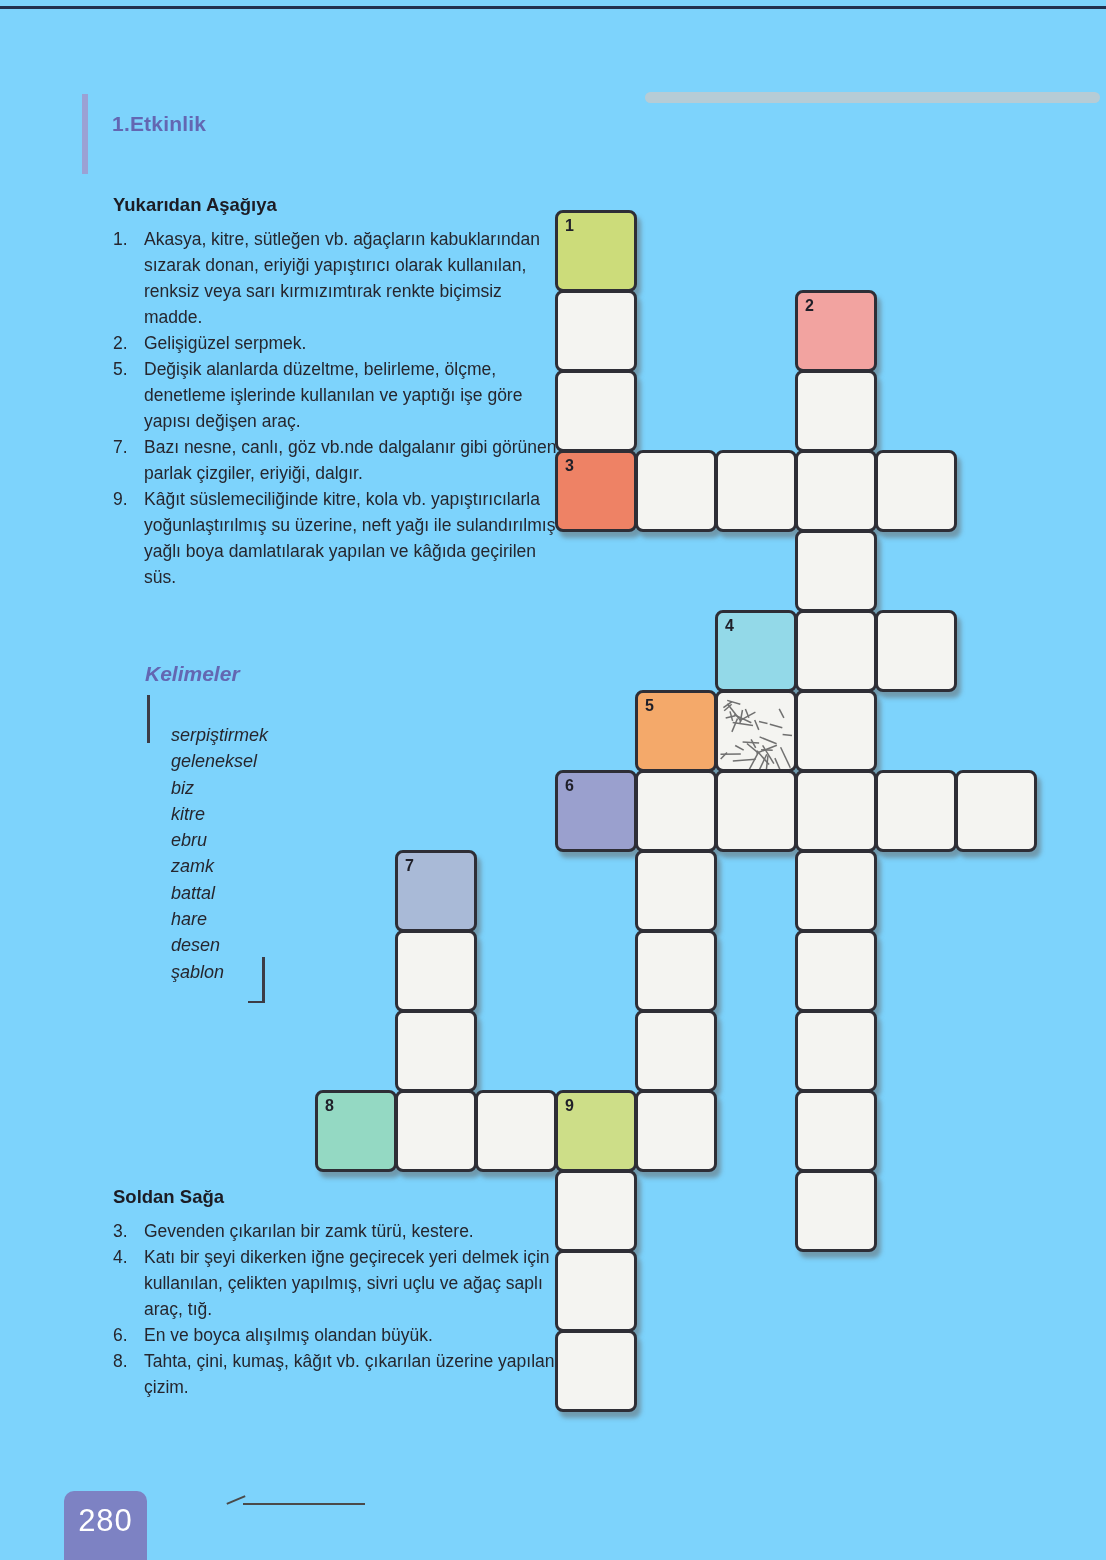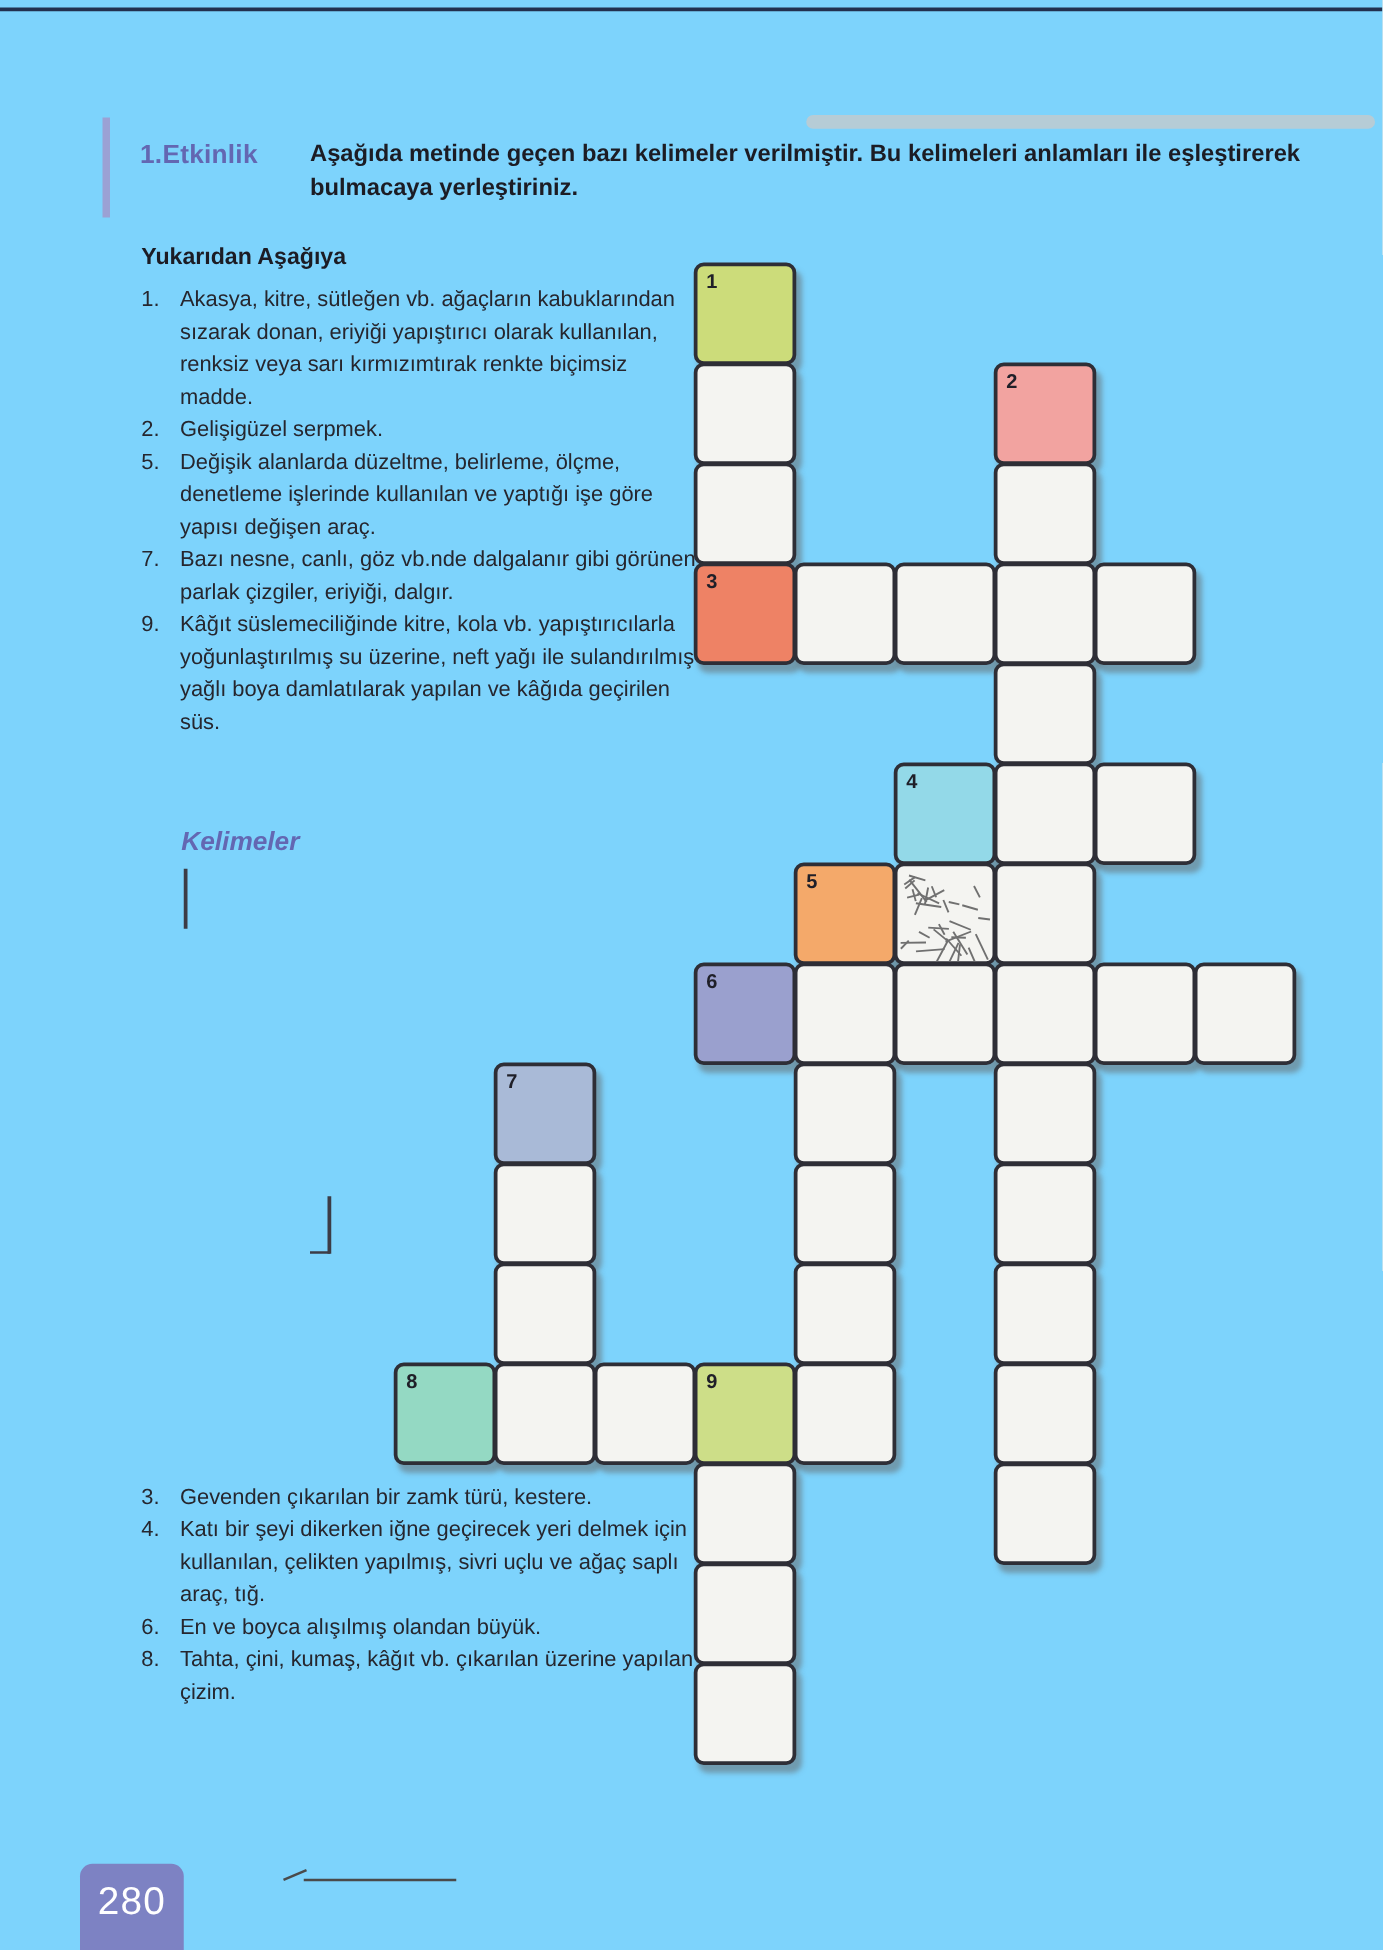--- a/index.html
+++ b/index.html
@@ -69,21 +69,20 @@
 </head>
 <body>
 
 <div class="page">
 
   <div class="top-rule"></div>
 
   <div class="header-shadow"></div>
   <div class="accent-bar"></div>
   <div class="activity-label">1.Etkinlik</div>
-  <div class="instruction">Aşağıda metinde geçen bazı kelimeler verilmiştir. Bu kelimeleri anlamları ile eşleştirerek bulmacaya yerleştiriniz.</div>
 
   <section class="clues down-clues">
     <h2>Yukarıdan Aşağıya</h2>
     <ol id="down-list">
         <li>
           <span class="num">1.</span>
           <span class="txt">Akasya, kitre, sütleğen vb. ağaçların kabuklarından sızarak donan, eriyiği yapıştırıcı olarak kullanılan, renksiz veya sarı kırmızımtırak renkte biçimsiz madde.</span>
         </li>
         <li>
           <span class="num">2.</span>
@@ -100,25 +99,38 @@
         <li>
           <span class="num">9.</span>
           <span class="txt">Kâğıt süslemeciliğinde kitre, kola vb. yapıştırıcılarla yoğunlaştırılmış su üzerine, neft yağı ile sulandırılmış yağlı boya damlatılarak yapılan ve kâğıda geçirilen süs.</span>
         </li>
       </ol>
   </section>
 
   <section class="kelimeler">
     <h2>Kelimeler</h2>
     <div class="bracket-left"></div>
+    <ul id="word-list">
+        <li>serpiştirmek</li>
+        <li>geleneksel</li>
+        <li>biz</li>
+        <li>kitre</li>
+        <li>ebru</li>
+        <li>zamk</li>
+        <li>battal</li>
+        <li>hare</li>
+        <li>desen</li>
+        <li>şablon</li>
+      </ul>
     <div class="bracket-right"></div>
     <div class="bracket-right-tick"></div>
   </section>
 
   <section class="clues across-clues">
+    <h2>Soldan Sağa</h2>
     <ol id="across-list">
         <li>
           <span class="num">3.</span>
           <span class="txt">Gevenden çıkarılan bir zamk türü, kestere.</span>
         </li>
         <li>
           <span class="num">4.</span>
           <span class="txt">Katı bir şeyi dikerken iğne geçirecek yeri delmek için kullanılan, çelikten yapılmış, sivri uçlu ve ağaç saplı araç, tığ.</span>
         </li>
         <li>

